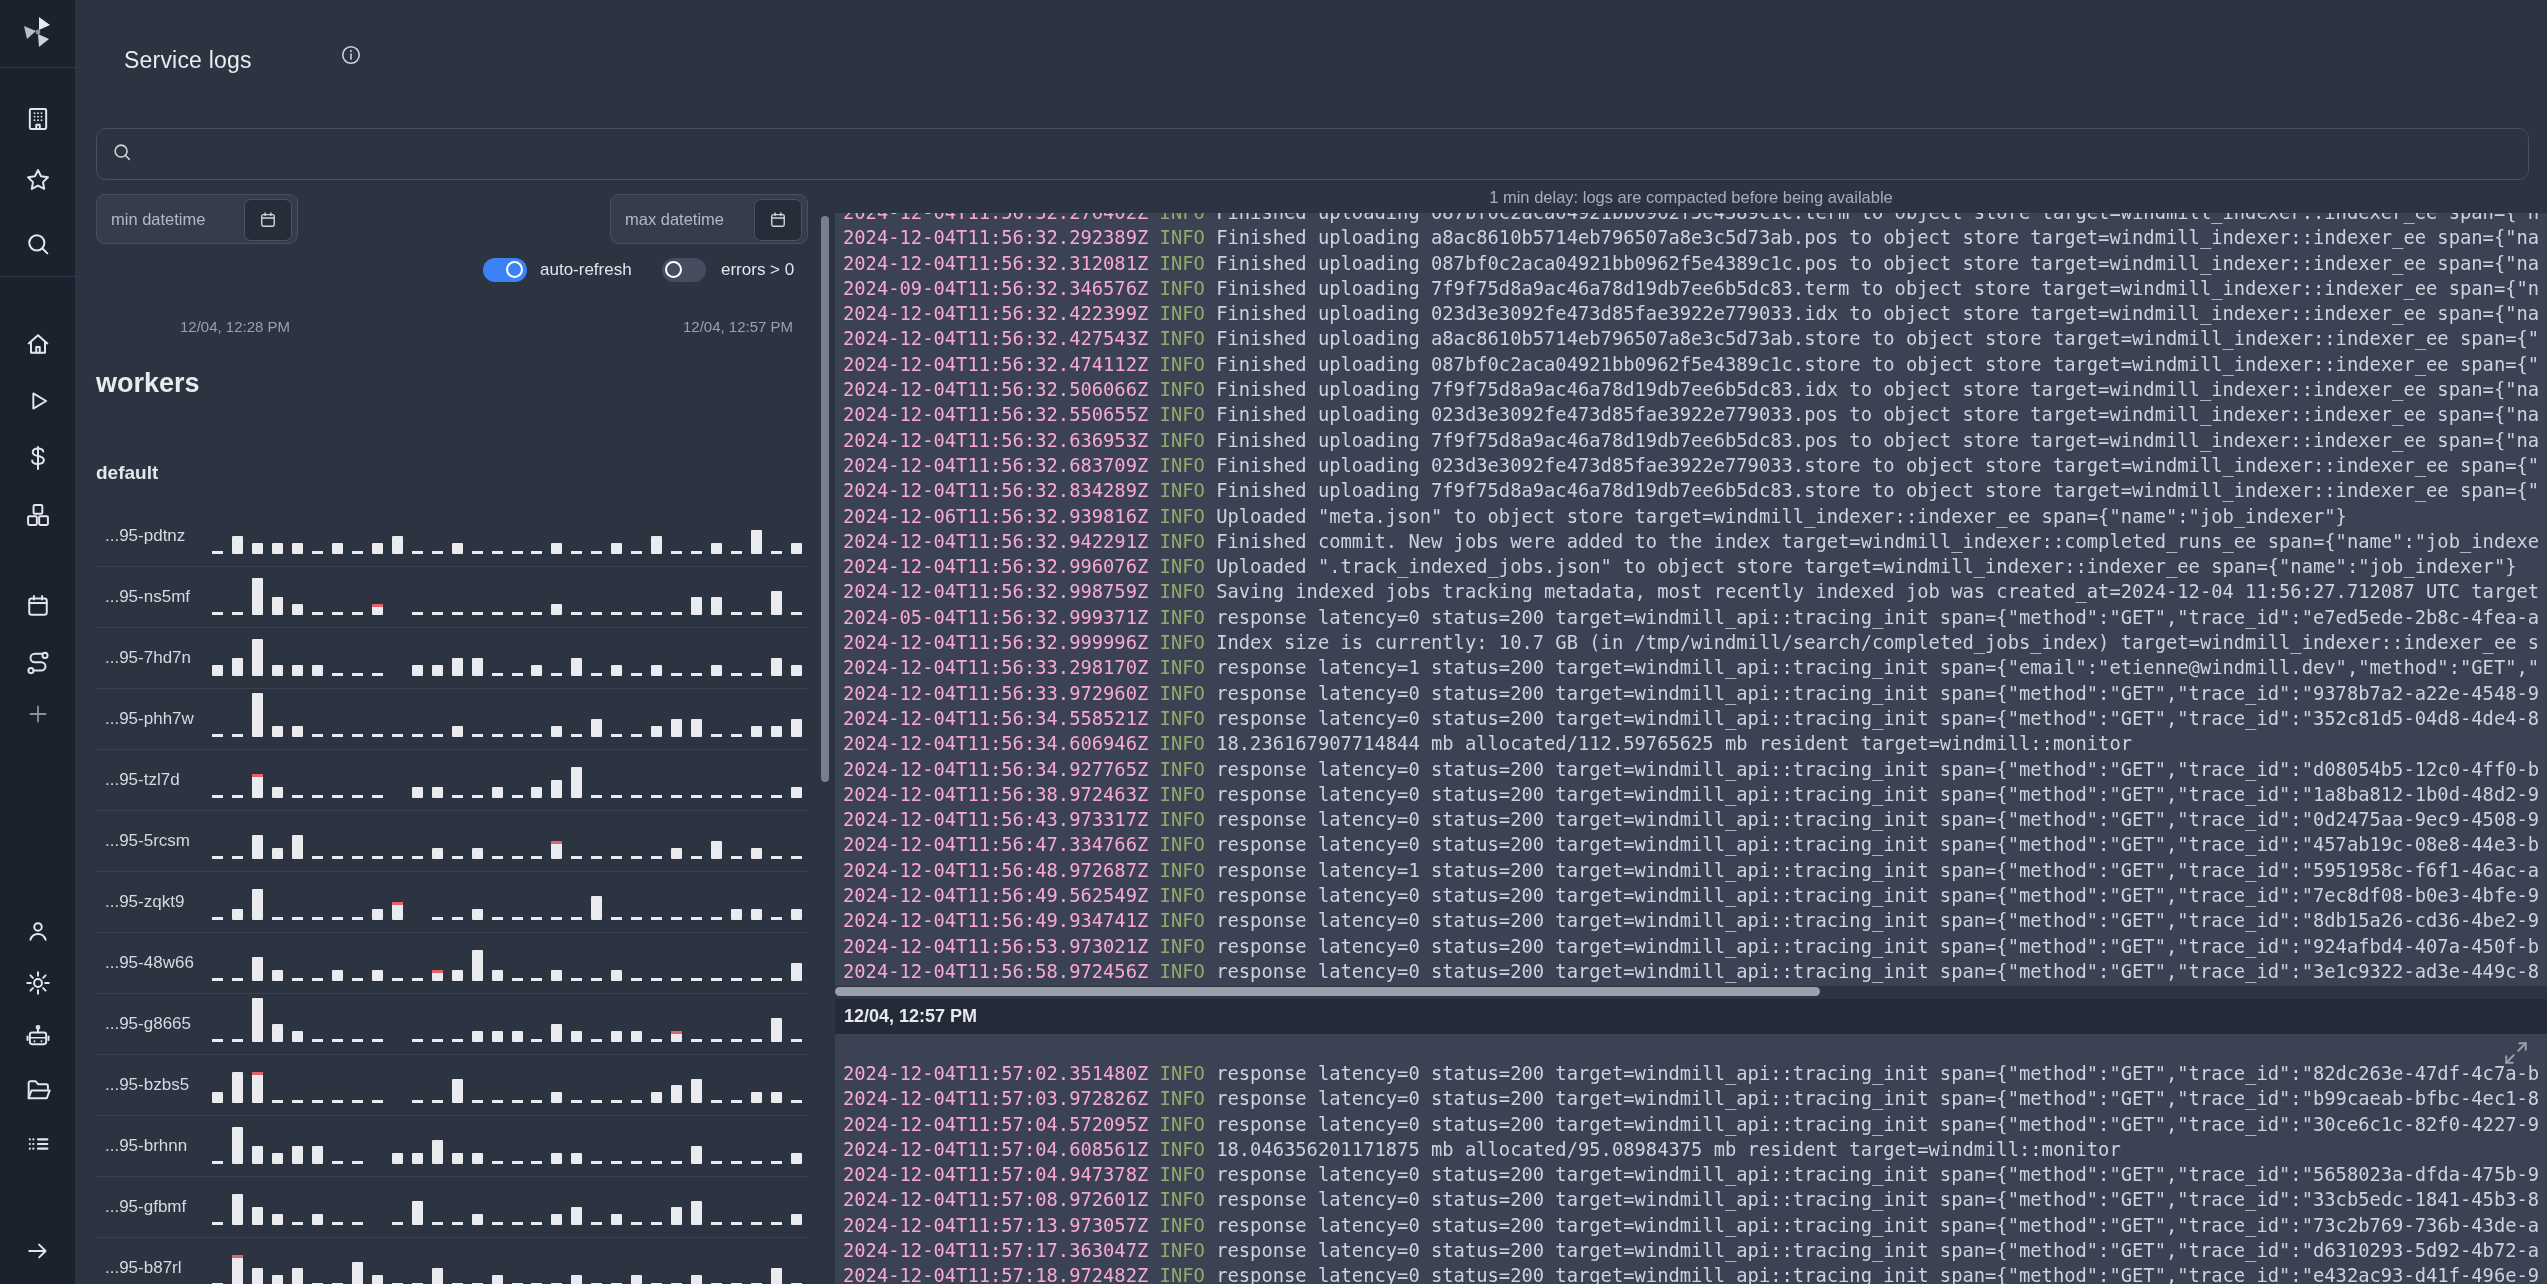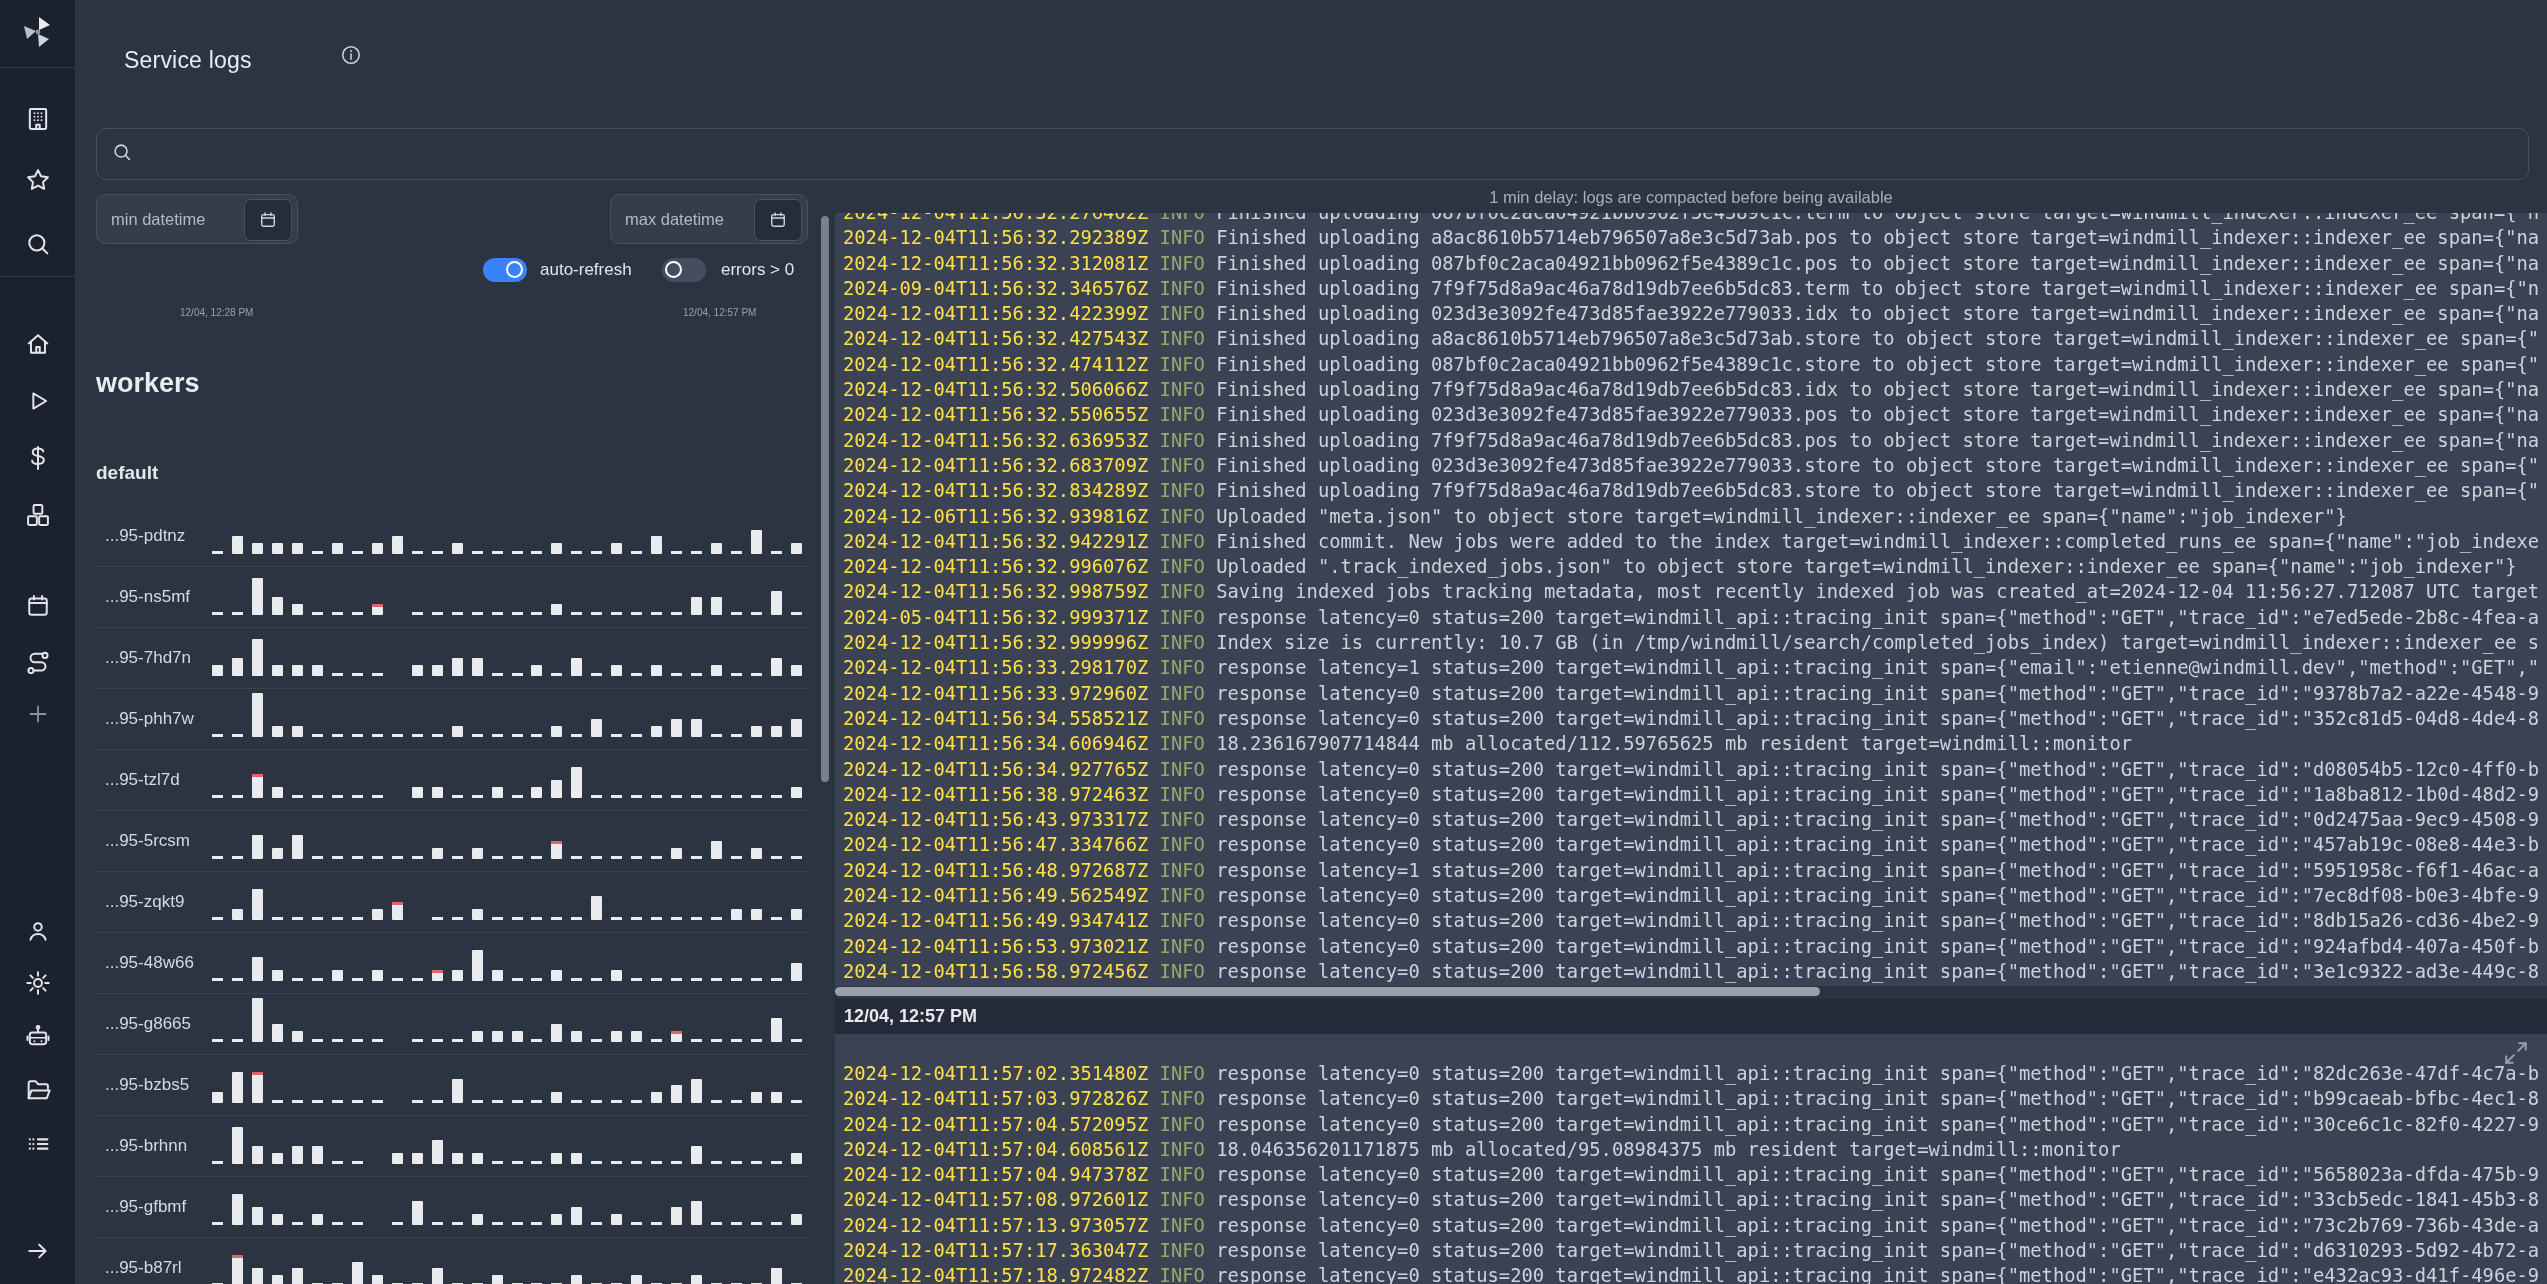--- a/index.html
+++ b/index.html
@@ -23,42 +23,42 @@
            display:flex;align-items:center;justify-content:center;cursor:pointer;}
   .seg{position:absolute;left:306px;top:194px;width:296px;height:50px;border:1px solid #47505f;border-radius:9px;background:#2c3341;
        box-sizing:border-box;display:flex;align-items:stretch;}
   .seg .main-btn{flex:1;display:flex;align-items:center;padding-left:16px;gap:12px;cursor:pointer;font-size:17px;color:#e2e6ec;font-weight:500;}
   .seg .chev-btn{width:42px;border-left:1px solid #47505f;display:flex;align-items:center;justify-content:center;cursor:pointer;}
   .toggle-row-label{font-size:17px;color:#e2e6ec;}
   .toggle{position:absolute;top:258px;width:44px;height:24px;border-radius:12px;cursor:pointer;}
   .toggle .knob{position:absolute;top:3px;width:17px;height:17px;border-radius:50%;border:2px solid #fff;box-sizing:border-box;background:transparent;}
   .toggle.on{background:#3b82f6;}  .toggle.on .knob{left:23px;}
   .toggle.off{background:#454d5e;} .toggle.off .knob{left:3px;}
-  .range-label{position:absolute;top:307px;font-size:10px;color:#99a0ac;}
+  .range-label{position:absolute;top:318px;font-size:15px;color:#99a0ac;}
   .workers-heading{position:absolute;left:96px;top:368px;font-size:27px;font-weight:700;color:#e9ebef;}
   .workers-group{position:absolute;left:96px;top:462px;font-size:19px;font-weight:700;color:#e4e7eb;}
   
   .worker-rows{position:absolute;left:96px;top:506px;width:712px;}
   .worker-row{position:relative;height:60px;border-bottom:1px solid #3a4150;cursor:pointer;}
   .worker-name{position:absolute;left:9px;top:20px;font-size:17px;color:#d6dae0;}
   .worker-chart{position:absolute;left:112px;right:2px;top:0;bottom:0;display:flex;}
   .slot{flex:1;position:relative;}
   .bar{position:absolute;bottom:12px;left:50%;margin-left:-5.5px;width:11px;background:#e9ebef;border-radius:1px;}
   .bar .redcap{position:absolute;top:0;left:0;right:0;height:3px;background:#e2636c;}
   .dash{position:absolute;bottom:12px;left:50%;margin-left:-5.5px;width:11px;height:3.5px;background:#e9ebef;}
   .vscroll{position:absolute;left:821px;top:216px;width:8px;height:566px;border-radius:4px;background:#78808f;cursor:pointer;}
   
   .delay-notice{position:absolute;left:835px;top:188px;width:1712px;text-align:center;font-size:16.5px;color:#a7aeb9;}
   .log-panel{position:absolute;left:835px;right:0;background:#3b4253;overflow:hidden;}
   .p1{top:213px;height:773px;}
   .p2{top:1034px;height:250px;}
   .p1 .lines{position:relative;top:-13px;}
   .p2 .lines{position:relative;top:27px;}
   .log-line{height:25.3px;line-height:25.3px;white-space:pre;font-family:"DejaVu Sans Mono",monospace;font-size:18.8px;padding-left:8px;color:#ced3db;}
-  .log-line .ts{color:#fde047;text-align:center;}
+  .log-line .ts{color:#f9a8d4;text-align:center;}
   .log-line .lvl{color:#93ab6a;}
   .hscroll{position:absolute;left:835px;top:987px;width:985px;height:9px;border-radius:5px;background:#9aa1ab;cursor:pointer;}
   .sec-header{position:absolute;left:835px;right:0;top:999px;height:35px;background:#242a38;display:flex;align-items:center;}
   .sec-header span{margin-left:9px;font-size:18px;font-weight:700;color:#e6e9ed;}
   .expand-btn{position:absolute;right:18px;top:1040px;width:26px;height:26px;cursor:pointer;}
   .expand-btn svg{stroke:#99a0ab;stroke-width:1.8;fill:none;stroke-linecap:round;stroke-linejoin:round;}
   .small-ic svg{stroke:#cfd4dc;stroke-width:1.7;fill:none;stroke-linecap:round;stroke-linejoin:round;}
 </style>
 </head>
 <body>

